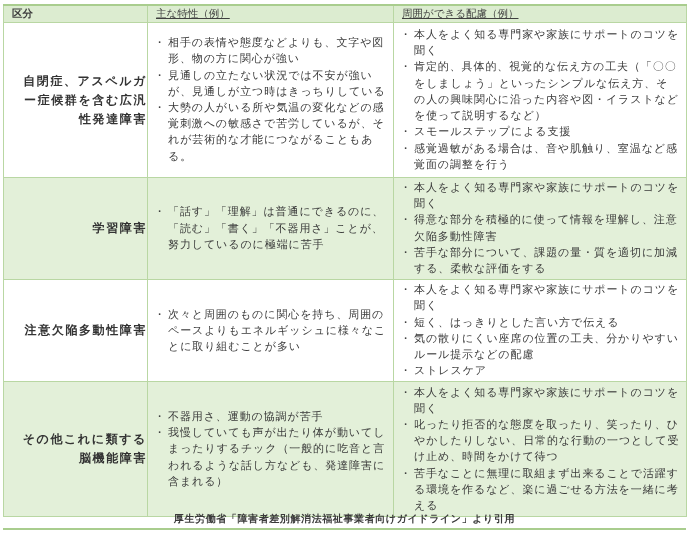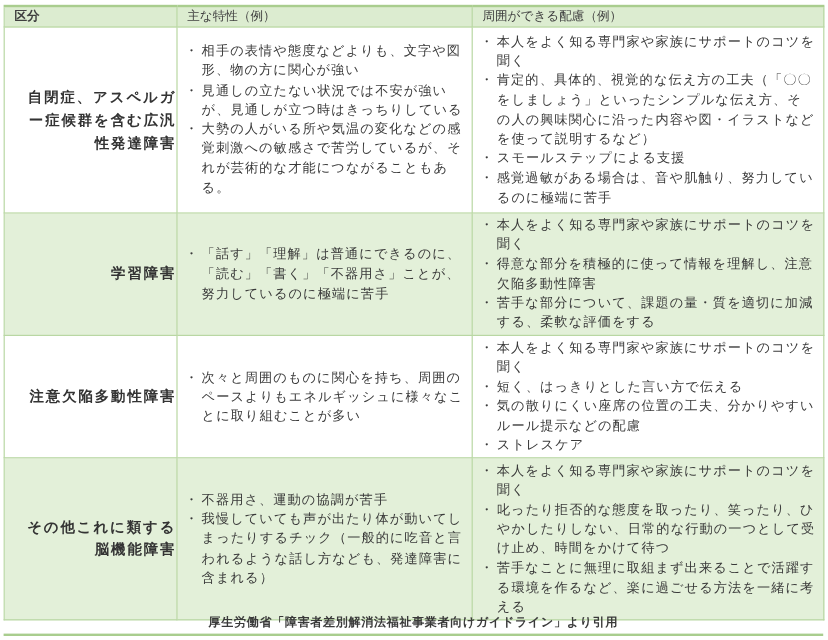--- a/index.html
+++ b/index.html
@@ -2,21 +2,21 @@
 <html><head>
 <meta charset="utf-8">
 <style>
   html, body { margin:0; padding:0; background:#ffffff; }
   body { width:690px; height:533px; position:relative; overflow:hidden;
          font-family:"DejaVu Sans", sans-serif; color:#3a3a3a; }
   .tbl { position:absolute; left:3px; top:4px; width:683px; border-collapse:collapse; table-layout:fixed; }
   .tbl td, .tbl th { border:1px solid #b9d7a3; vertical-align:middle; padding:0; }
   .tbl tr { }
   .head th { background:#dcecd0; height:16px; font-size:10.5px; font-weight:bold; color:#3f3f3f; text-align:left; padding-left:8px; border-top:2px solid #a9cd8e; }
-  .head th.sub { font-weight:normal; }
+  .head th.sub { font-weight:normal;text-decoration:underline; }
   .cat { font-size:12px; font-weight:bold; letter-spacing:1.6px; line-height:19px; padding-left:9px !important; color:#333;text-align:right; }
   .cell { font-size:11px; line-height:16.2px; color:#3a3a3a; padding:2px 6px 2px 8px !important; }
   .green td { background:#e3f0d9; }
   .white td { background:#ffffff; }
   ul { list-style:none; margin:0; padding:0; }
   li { position:relative; padding-left:12px; letter-spacing:0.9px; }
   li::before { content:"・"; position:absolute; left:-2px; top:0; }
   .cite { position:absolute; left:3px; top:512px; width:683px; text-align:center; font-size:10px; font-weight:bold; color:#3a3a3a; letter-spacing:0.6px; }
   .cite-rule { position:absolute; left:3px; top:528px; width:683px; height:2px; background:#a9cd8e; }
 </style>
@@ -43,21 +43,21 @@
         <li>相手の表情や態度などよりも、文字や図形、物の方に関心が強い</li>
         <li>見通しの立たない状況では不安が強いが、見通しが立つ時はきっちりしている</li>
         <li>大勢の人がいる所や気温の変化などの感覚刺激への敏感さで苦労しているが、それが芸術的な才能につながることもある。</li>
       </ul>
     </td>
     <td class="cell">
       <ul>
         <li>本人をよく知る専門家や家族にサポートのコツを聞く</li>
         <li>肯定的、具体的、視覚的な伝え方の工夫（「〇〇をしましょう」といったシンプルな伝え方、その人の興味関心に沿った内容や図・イラストなどを使って説明するなど）</li>
         <li>スモールステップによる支援</li>
-        <li>感覚過敏がある場合は、音や肌触り、努力しているのに極端に苦手</li>
+        <li>感覚過敏がある場合は、音や肌触り、室温など感覚面の調整を行う</li>
       </ul>
     </td>
   </tr>
 
   <tr class="green" style="height:96px">
     <td class="cat">学習障害</td>
     <td class="cell">
       <ul>
         <li>「話す」「理解」は普通にできるのに、「読む」「書く」「不器用さ」ことが、努力しているのに極端に苦手</li>
       </ul>

